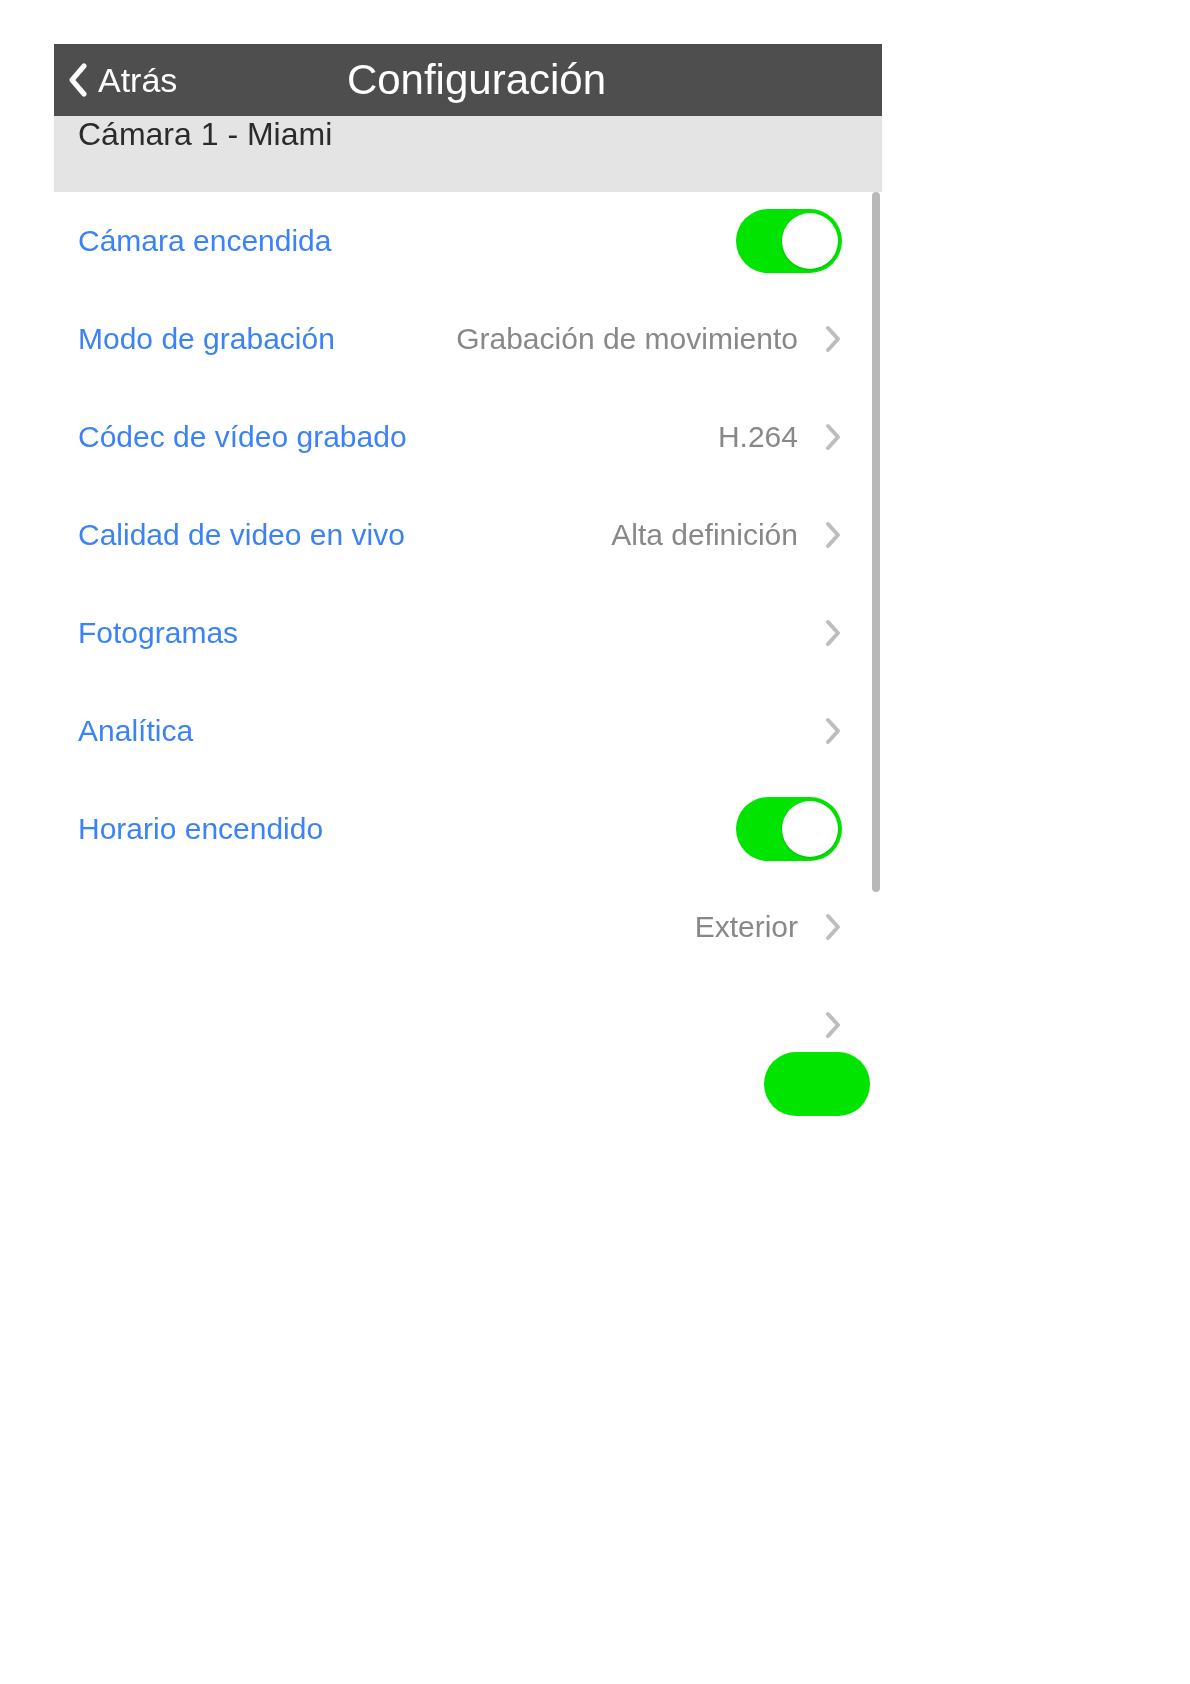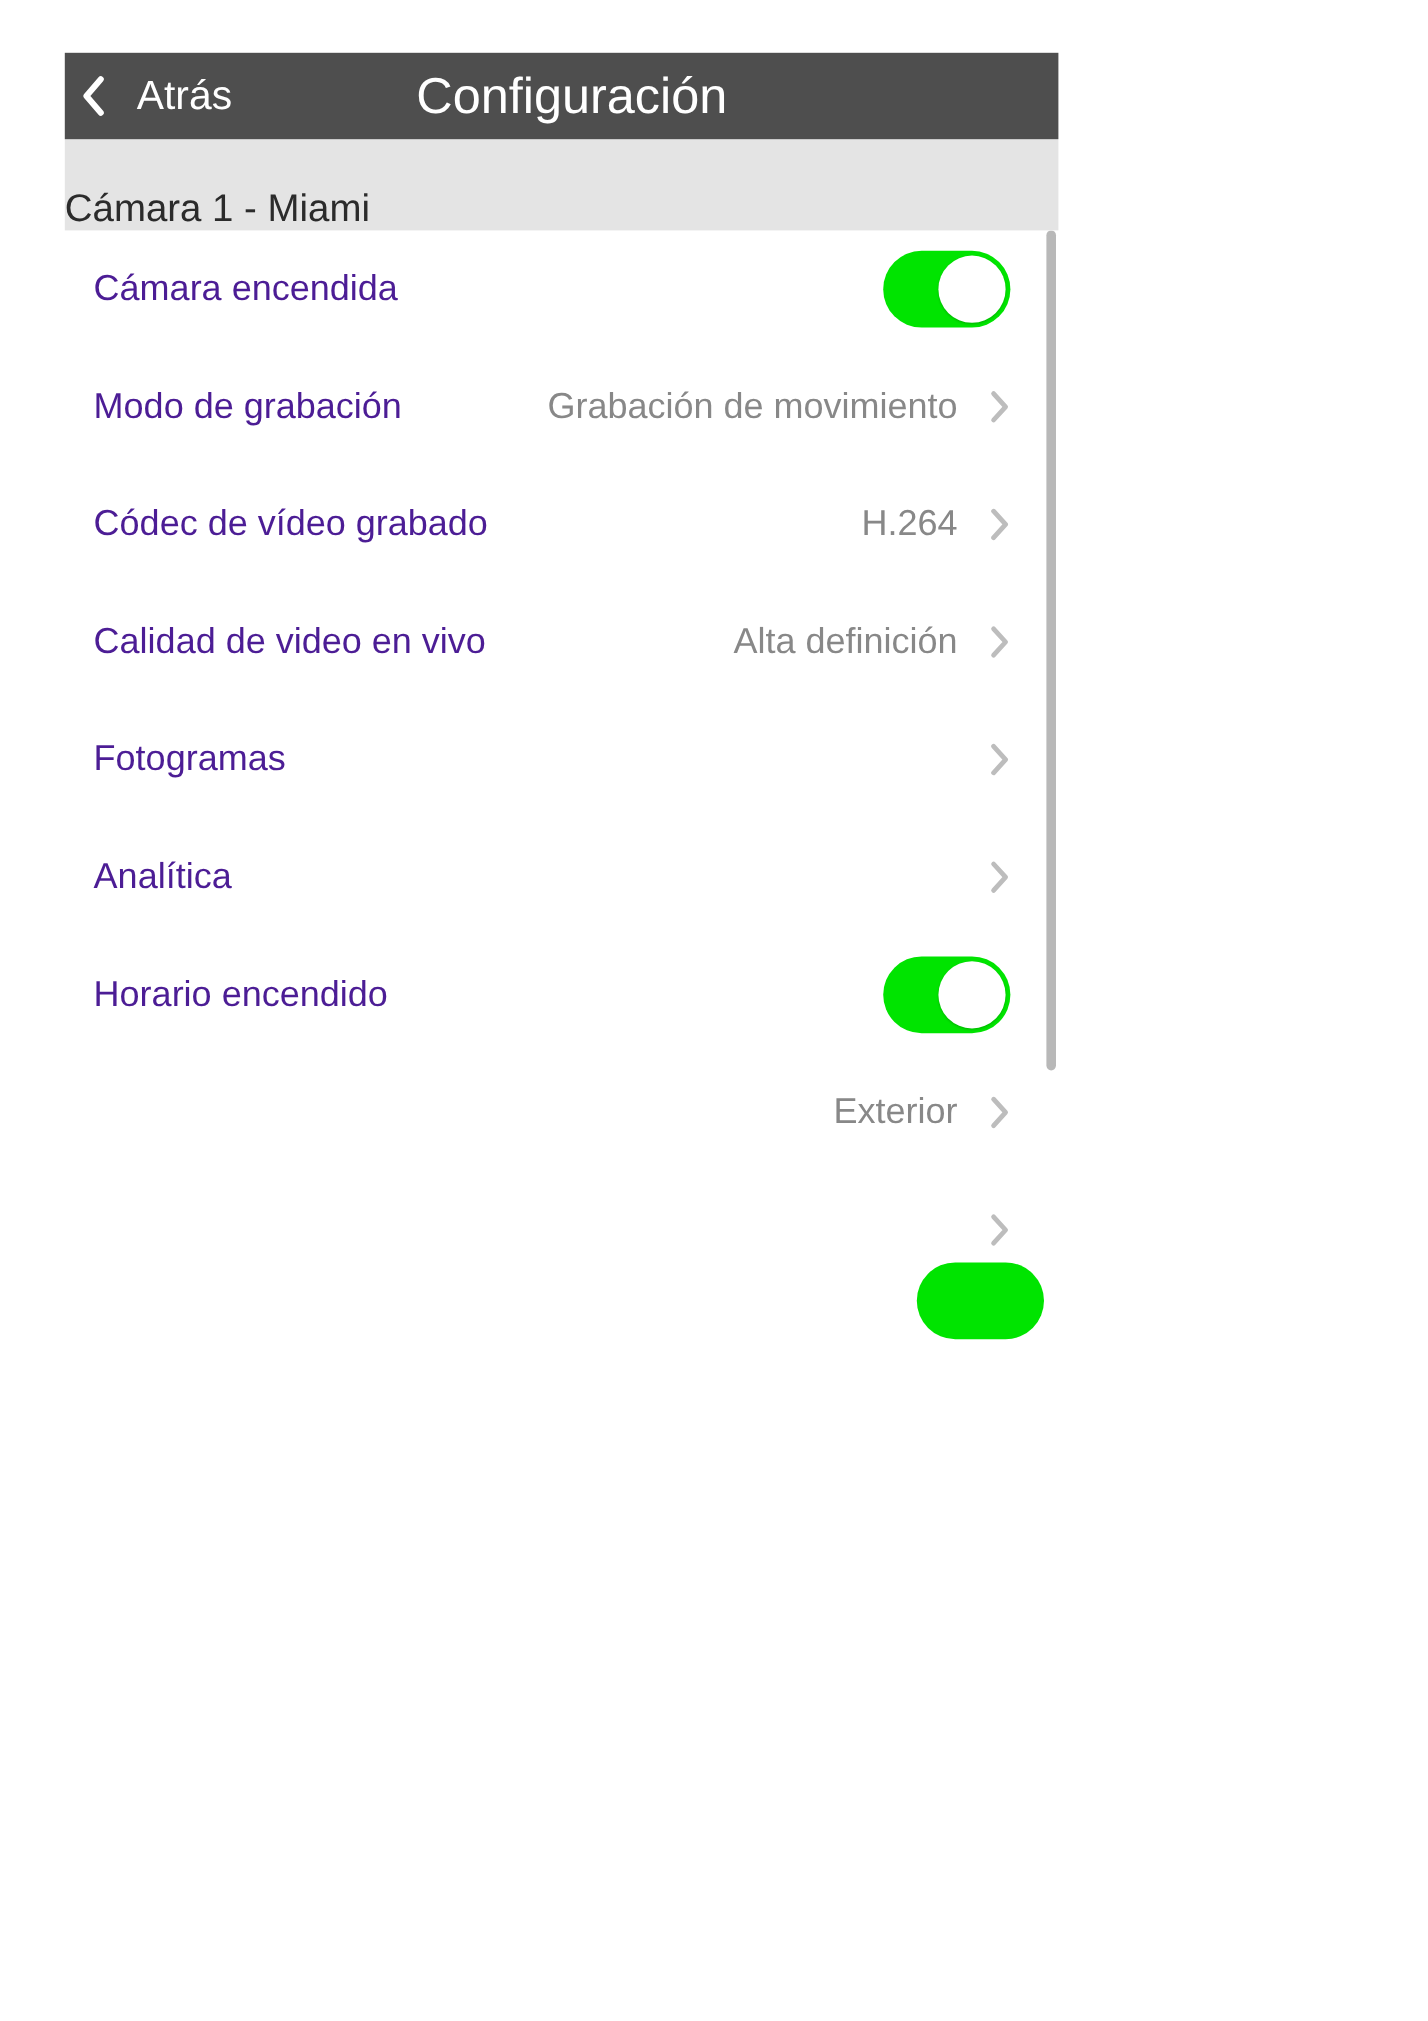--- a/index.html
+++ b/index.html
@@ -24,21 +24,21 @@
     height: 72px;
     background: #4e4e4e;
     display: flex;
     align-items: center;
     position: relative;
     flex: 0 0 auto;
   }
   .back-btn {
     display: flex;
     align-items: center;
-    gap: 26px;
+    gap: 10px;
     padding-left: 14px;
     color: #ffffff;
     font-size: 34px;
     font-weight: 400;
     cursor: pointer;
   }
   .back-btn svg { width: 20px; height: 34px; }
   .header-title {
     position: absolute;
     left: 0; right: 0;
@@ -46,21 +46,22 @@
     color: #ffffff;
     font-size: 42px;
     font-weight: 300;
     pointer-events: none;
     margin-left: 17px;
   }
   .section-header {
     height: 76px;
     background: #e4e4e4;
     display: flex;
-    align-items: flex-end;
+    align-items: flex-start;
+    padding-left: 24px;
     font-size: 32px;
     color: #2b2b2b;
     font-weight: 400;
     flex: 0 0 auto;
   }
   .scroll-area {
     position: relative;
     flex: 1 1 auto;
     overflow: hidden;
   }
@@ -71,21 +72,21 @@
   }
   .row {
     height: 98px;
     display: flex;
     align-items: center;
     padding: 0 20px 0 24px;
     cursor: pointer;
   }
   .row-label {
     font-size: 30px;
-    color: #4c1d95;
+    color: #3b82f6;
     font-weight: 300;
     flex: 0 0 auto;
   }
   .row-spacer { flex: 1 1 auto; }
   .row-value {
     font-size: 30px;
     color: #888888;
     font-weight: 300;
     margin-right: 26px;
   }

